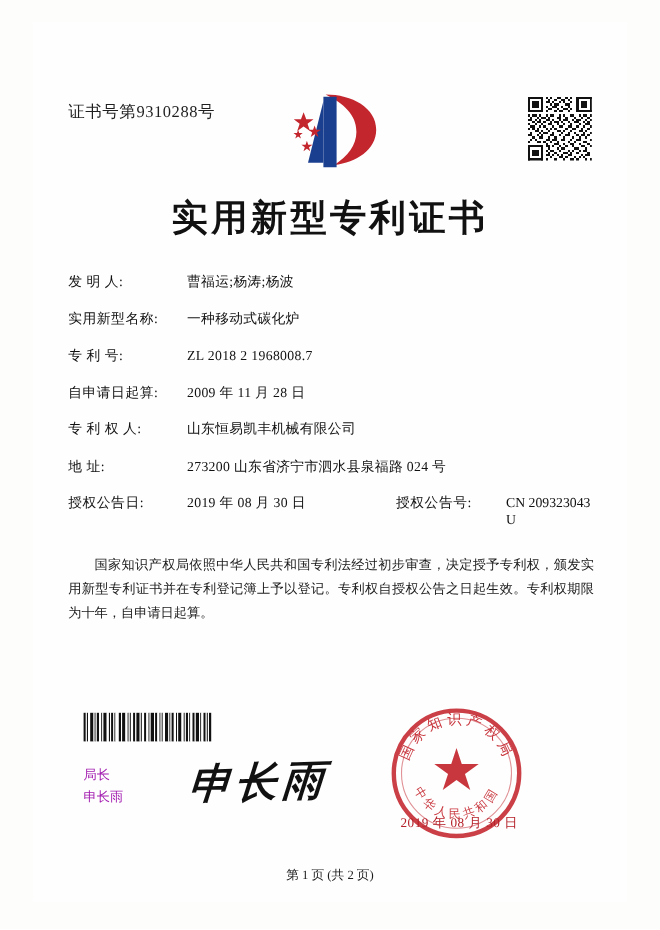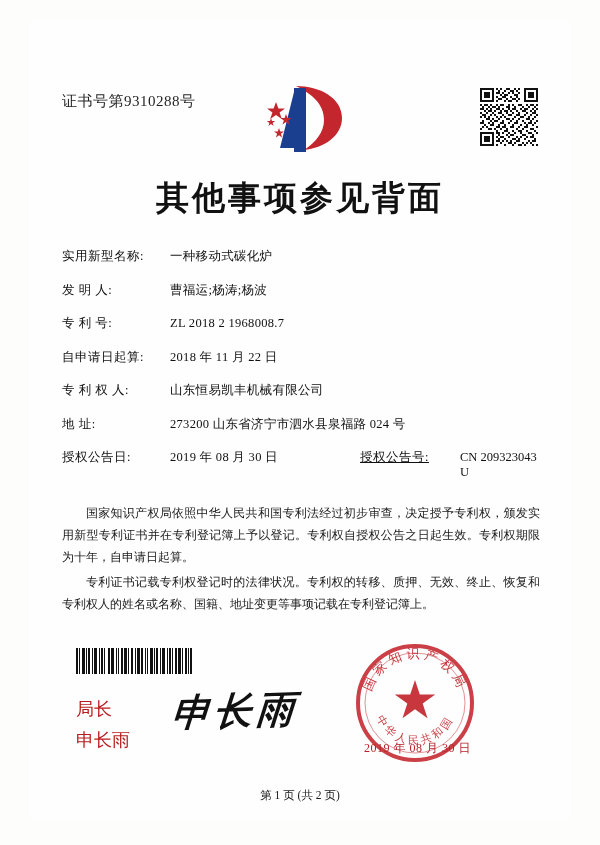--- a/index.html
+++ b/index.html
@@ -87,21 +87,20 @@
   }
   .field-row.split .field-value {
     flex: none;
     width: 190px;
   }
   .field-row.split .field-label2 {
     width: 100px;
     flex: none;
     letter-spacing: 0.5px;
     white-space: nowrap;
-    text-decoration: underline;
   }
   .field-row.split .field-value2 {
     flex: 1;
   }
 
   
   .paragraphs {
     position: absolute;
     left: 62px; top: 502px;
     width: 478px;
@@ -126,23 +125,23 @@
   .barcode i {
     display: block;
     background: #111;
     height: 100%;
   }
 
   
   .sig-label {
     position: absolute;
     left: 76px; top: 694px;
-    font-size: 18px;
+    font-size: 12px;
     line-height: 1.7;
-    color: #b91c1c;
+    color: #a21caf;
   }
   .sig-script {
     position: absolute;
     left: 172px; top: 686px;
     font-size: 38px;
     font-family: "DejaVu Serif", "Liberation Serif", serif;
     font-style: italic;
     font-weight: bold;
     letter-spacing: 4px;
     color: #111;
@@ -417,58 +416,57 @@
           <rect x="12" y="28" width="1" height="1"></rect>
           <rect x="16" y="28" width="1" height="1"></rect>
           <rect x="19" y="28" width="2" height="1"></rect>
           <rect x="22" y="28" width="1" height="1"></rect>
           <rect x="26" y="28" width="1" height="1"></rect>
           <rect x="28" y="28" width="1" height="1"></rect>
       </g>
     </svg>
   </div>
 
-  <div class="title">其他事项参见背面</div>
+  <div class="title">实用新型专利证书</div>
 
   <div class="fields">
+    <div class="field-row">
+      <span class="field-label">发 明 人:</span>
+      <span class="field-value">曹福运;杨涛;杨波</span>
+    </div>
     <div class="field-row">
       <span class="field-label">实用新型名称:</span>
       <span class="field-value">一种移动式碳化炉</span>
     </div>
     <div class="field-row">
-      <span class="field-label">发 明 人:</span>
-      <span class="field-value">曹福运;杨涛;杨波</span>
-    </div>
-    <div class="field-row">
       <span class="field-label">专 利 号:</span>
       <span class="field-value">ZL 2018 2 1968008.7</span>
     </div>
     <div class="field-row">
       <span class="field-label">自申请日起算:</span>
-      <span class="field-value">2018 年 11 月 22 日</span>
+      <span class="field-value">2009 年 11 月 28 日</span>
     </div>
     <div class="field-row">
       <span class="field-label">专 利 权 人:</span>
       <span class="field-value">山东恒易凯丰机械有限公司</span>
     </div>
     <div class="field-row">
       <span class="field-label">地 址:</span>
       <span class="field-value">273200 山东省济宁市泗水县泉福路 024 号</span>
     </div>
     <div class="field-row split">
       <span class="field-label">授权公告日:</span>
       <span class="field-value">2019 年 08 月 30 日</span>
       <span class="field-label2">授权公告号:</span>
       <span class="field-value2">CN 209323043 U</span>
     </div>
   </div>
 
   <div class="paragraphs">
     <p>国家知识产权局依照中华人民共和国专利法经过初步审查，决定授予专利权，颁发实用新型专利证书并在专利登记簿上予以登记。专利权自授权公告之日起生效。专利权期限为十年，自申请日起算。</p>
-    <p>专利证书记载专利权登记时的法律状况。专利权的转移、质押、无效、终止、恢复和专利权人的姓名或名称、国籍、地址变更等事项记载在专利登记簿上。</p>
   </div>
 
   <div class="barcode">
     <i style="width:2px"></i>
       <i style="width:1px;background:#fff"></i>
     <i style="width:1px"></i>
       <i style="width:2px;background:#fff"></i>
     <i style="width:3px"></i>
       <i style="width:1px;background:#fff"></i>
     <i style="width:1px"></i>

